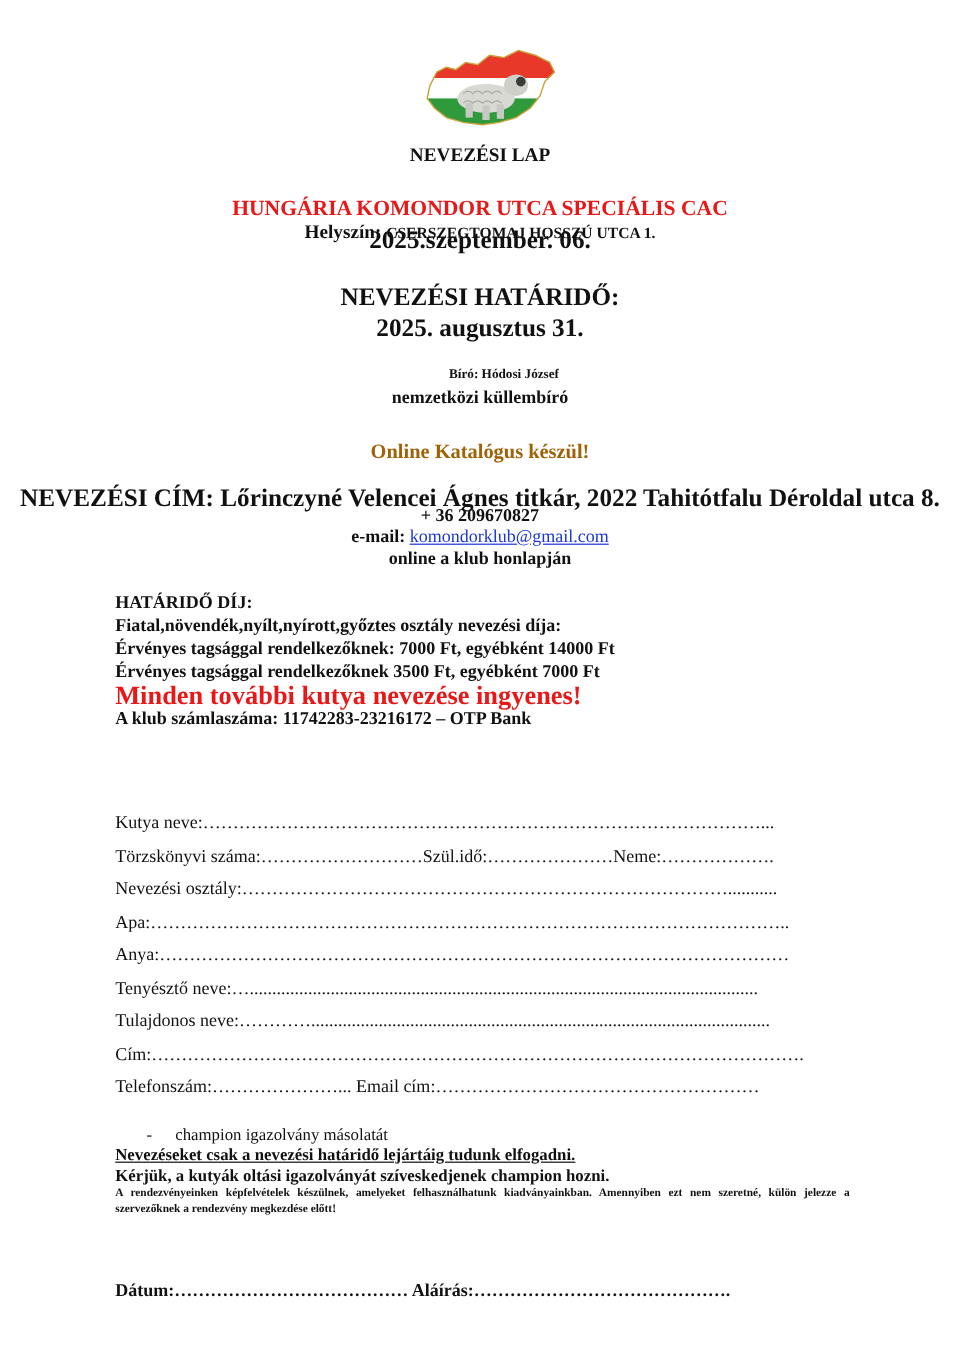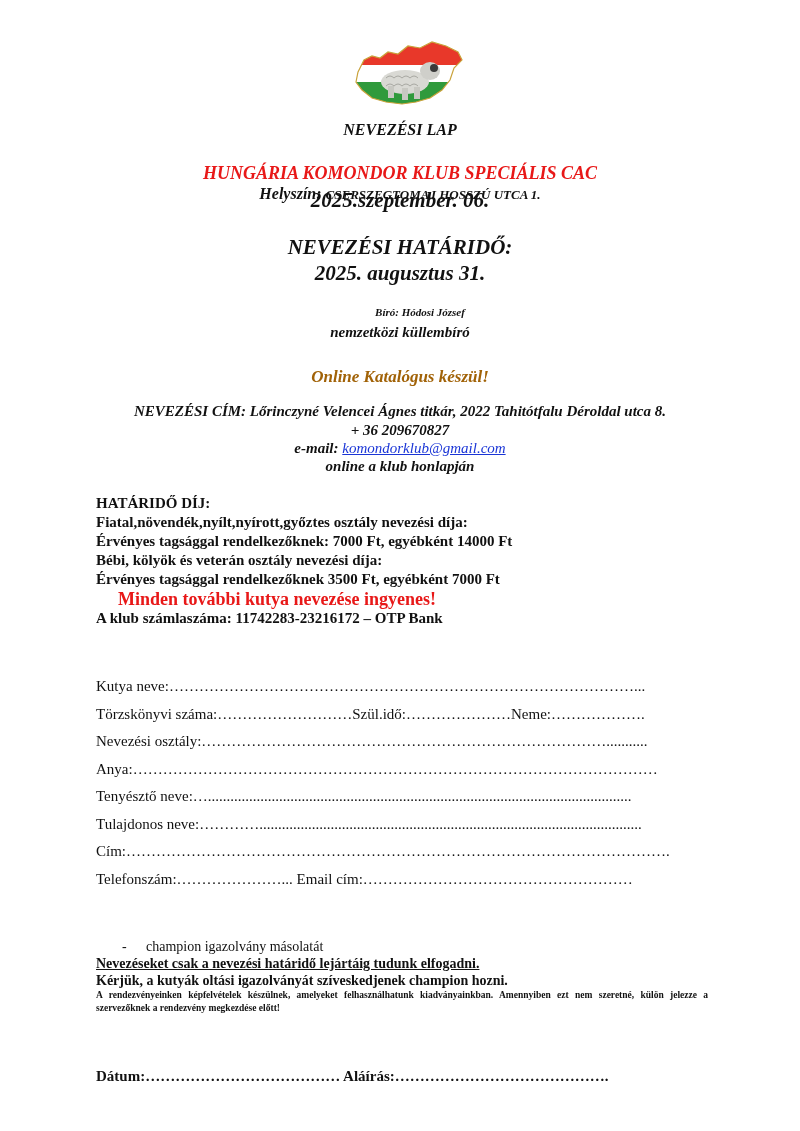--- a/index.html
+++ b/index.html
@@ -1,37 +1,37 @@
 <!DOCTYPE html>
 <html><head>
 <meta charset="utf-8">
 <style>
   html, body { margin: 0; padding: 0; background: #ffffff; }
   body { width: 800px; height: 1131px; position: relative; overflow: hidden; font-family: "Liberation Serif", "DejaVu Serif", serif; color: #111; }
   .abs { position: absolute; }
-  .center { left: 0; width: 800px; text-align: center; font-style: italic; }
+  .center { left: 0; width: 800px; text-align: center; }
   .b { font-weight: bold; }
   #logo { left: 350px; top: 38px; width: 115px; height: 72px; }
   .t-lap { top: 121px; font-size: 16px; }
   .t-event { top: 163px; font-size: 18px; color: #e81818; }
   .t-loc { top: 185px; font-size: 16px; }
   .t-loc .small { font-size: 13px; }
   .t-date { top: 188px; font-size: 21px; }
   .t-deadline-label { top: 235px; font-size: 21px; }
   .t-deadline { top: 261px; font-size: 21px; }
   .t-judge { top: 306px; font-size: 11px; padding-left: 20px; }
   .t-judge-title { top: 324px; font-size: 15px; }
   .t-catalog { top: 367px; font-size: 17px; color: #a16207; }
-  .t-addr { top: 403px; font-size: 15px; }
+  .t-addr { top: 403px; font-size: 21px; }
   .t-phone { top: 422px; font-size: 15px; }
   .t-email { top: 440px; font-size: 15px; }
   .t-email a { color: #1a35d6; text-decoration: underline; font-weight: normal; }
   .t-web { top: 458px; font-size: 15px; }
   .fee { left: 96px; font-size: 15px; line-height: 19px; }
-  .fee .red { color: #e81818; font-size: 18px; line-height: 20px; margin-left: 22px; }
+  .fee .red { color: #e81818; font-size: 22px; line-height: 20px; }
   .form { left: 96px; width: 610px; font-size: 15px; }
   .form .row { height: 27.5px; white-space: nowrap; overflow: hidden; }
   .note { left: 96px; width: 612px; font-size: 14px; line-height: 17px; }
   .note .u { text-decoration: underline; font-weight: bold; }
   .note .bullet { padding-left: 26px; }
   .note .bullet span.dash { display: inline-block; width: 24px; }
   .note .fine { font-size: 9.5px; line-height: 13px; text-align: justify; font-weight: bold; }
   .sign { left: 96px; top: 1068px; font-size: 15px; }
 </style>
 </head>
@@ -55,21 +55,21 @@
     <ellipse cx="84" cy="30" rx="4" ry="4" fill="#3a3a3a"></ellipse>
     <rect x="38" y="48" width="6" height="12" fill="#c8c8c2"></rect>
     <rect x="52" y="50" width="6" height="12" fill="#c8c8c2"></rect>
     <rect x="64" y="49" width="6" height="12" fill="#c8c8c2"></rect>
     <path d="M36,40 q4,-4 8,0 q4,-4 8,0 q4,-4 8,0 q4,-4 8,0" stroke="#a8a8a2" fill="none" stroke-width="1"></path>
     <path d="M36,48 q4,-4 8,0 q4,-4 8,0 q4,-4 8,0 q4,-4 8,0" stroke="#a8a8a2" fill="none" stroke-width="1"></path>
   </g>
 </svg>
 
 <div class="abs center b t-lap">NEVEZÉSI LAP</div>
-<div class="abs center b t-event">HUNGÁRIA KOMONDOR KLUB SPECIÁLIS CAC</div>
+<div class="abs center b t-event">HUNGÁRIA KOMONDOR UTCA SPECIÁLIS CAC</div>
 <div class="abs center b t-loc">
   <span>Helyszín:</span>
   <span class="small">CSERSZEGTOMAJ HOSSZÚ UTCA 1.</span>
 </div>
 <div class="abs center b t-date">2025.szeptember. 06.</div>
 <div class="abs center b t-deadline-label">NEVEZÉSI HATÁRIDŐ:</div>
 <div class="abs center b t-deadline">2025. augusztus 31.</div>
 
 <div class="abs center b t-judge">Bíró: Hódosi József</div>
 <div class="abs center b t-judge-title">nemzetközi küllembíró</div>
@@ -81,30 +81,30 @@
 <div class="abs center b t-email">
   <span>e-mail:</span>
   <a href="#">komondorklub@gmail.com</a>
 </div>
 <div class="abs center b t-web">online a klub honlapján</div>
 
 <div class="abs b fee" style="top:494px;">
   <div>HATÁRIDŐ DÍJ:</div>
   <div>Fiatal,növendék,nyílt,nyírott,győztes osztály nevezési díja:</div>
   <div>Érvényes tagsággal rendelkezőknek: 7000 Ft, egyébként 14000 Ft</div>
-  <div>Bébi, kölyök és veterán osztály nevezési díja:</div>
   <div>Érvényes tagsággal rendelkezőknek 3500 Ft, egyébként 7000 Ft</div>
   <div class="red">Minden további kutya nevezése ingyenes!</div>
   <div>A klub számlaszáma: 11742283-23216172 – OTP Bank</div>
 </div>
 
 <div class="abs form" style="top:678px;">
   <div class="row">Kutya neve:…………………………………………………………………………………...</div>
   <div class="row">Törzskönyvi száma:………………………Szül.idő:…………………Neme:……………….</div>
   <div class="row">Nevezési osztály:………………………………………………………………………...........</div>
+  <div class="row">Apa:……………………………………………………………………………………………..</div>
   <div class="row">Anya:……………………………………………………………………………………………</div>
   <div class="row">Tenyésztő neve:….................................................................................................................</div>
   <div class="row">Tulajdonos neve:…………......................................................................................................</div>
   <div class="row">Cím:……………………………………………………………………………………………….</div>
   <div class="row">Telefonszám:…………………... Email cím:………………………………………………</div>
 </div>
 
 <div class="abs note" style="top:938px;">
   <div class="bullet">
     <span class="dash">-</span><span>champion igazolvány másolatát</span>

